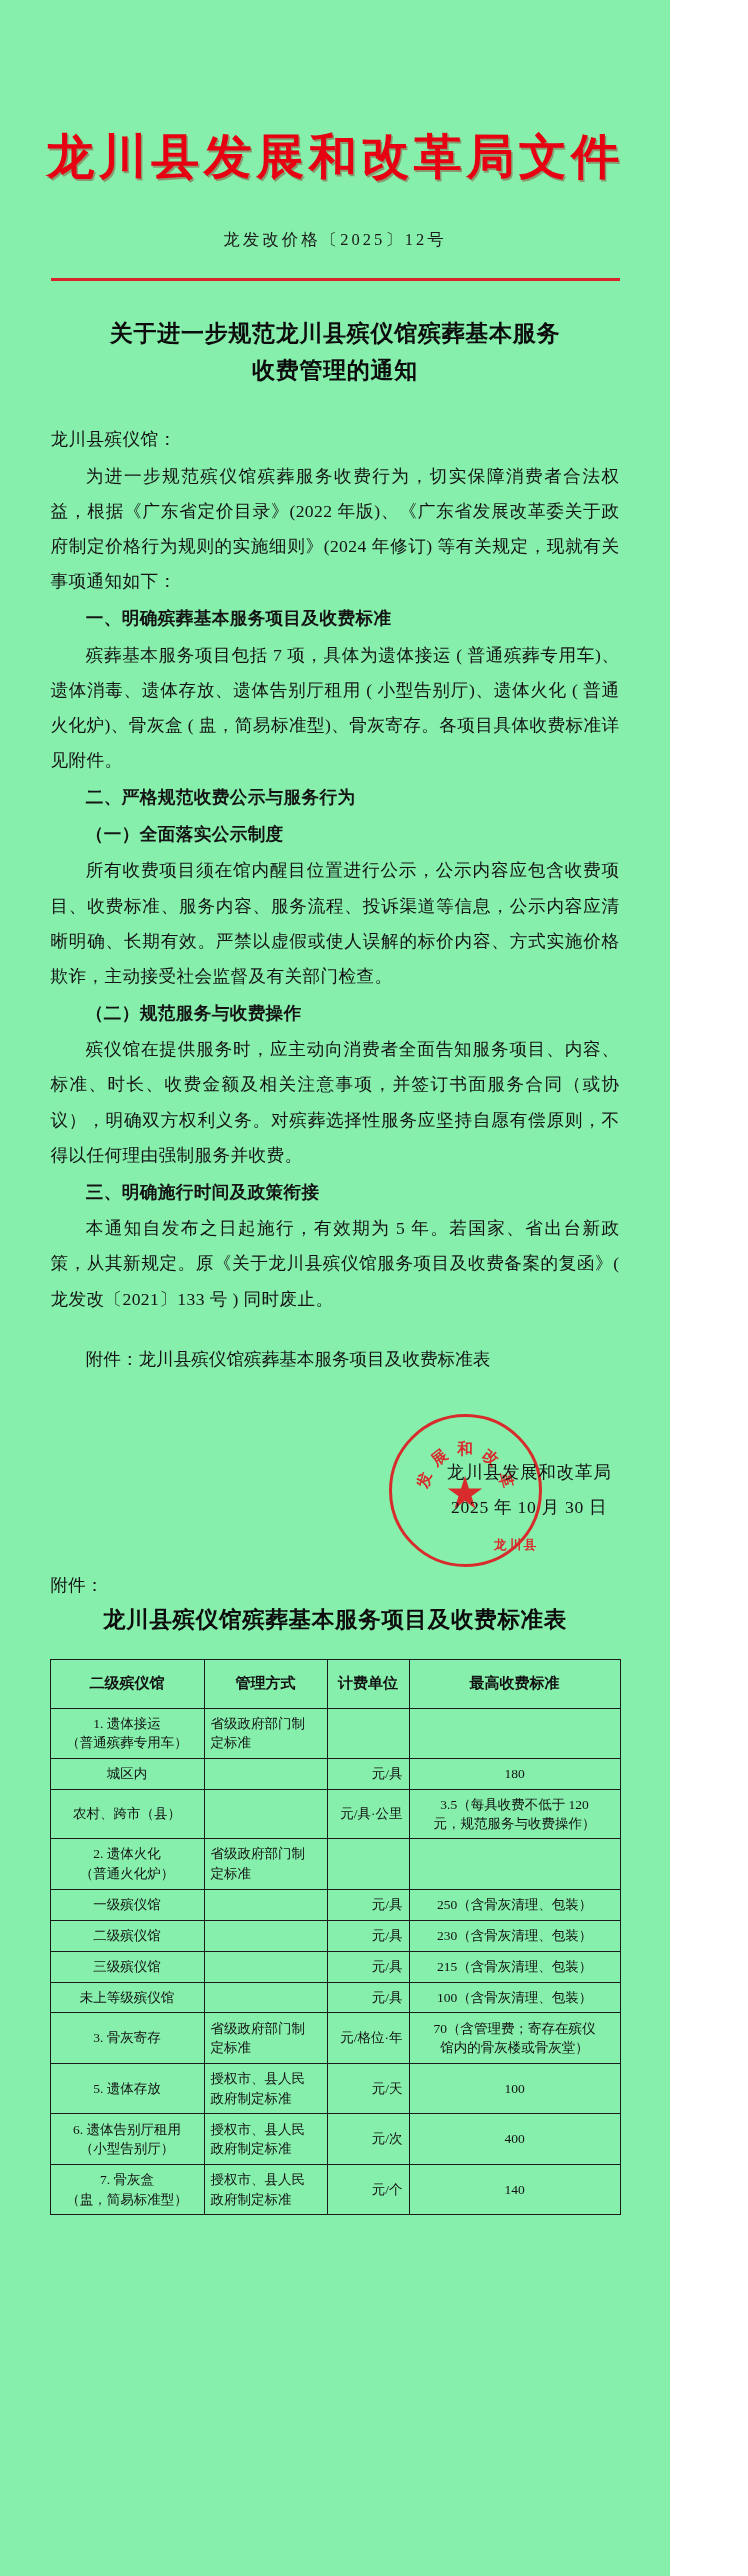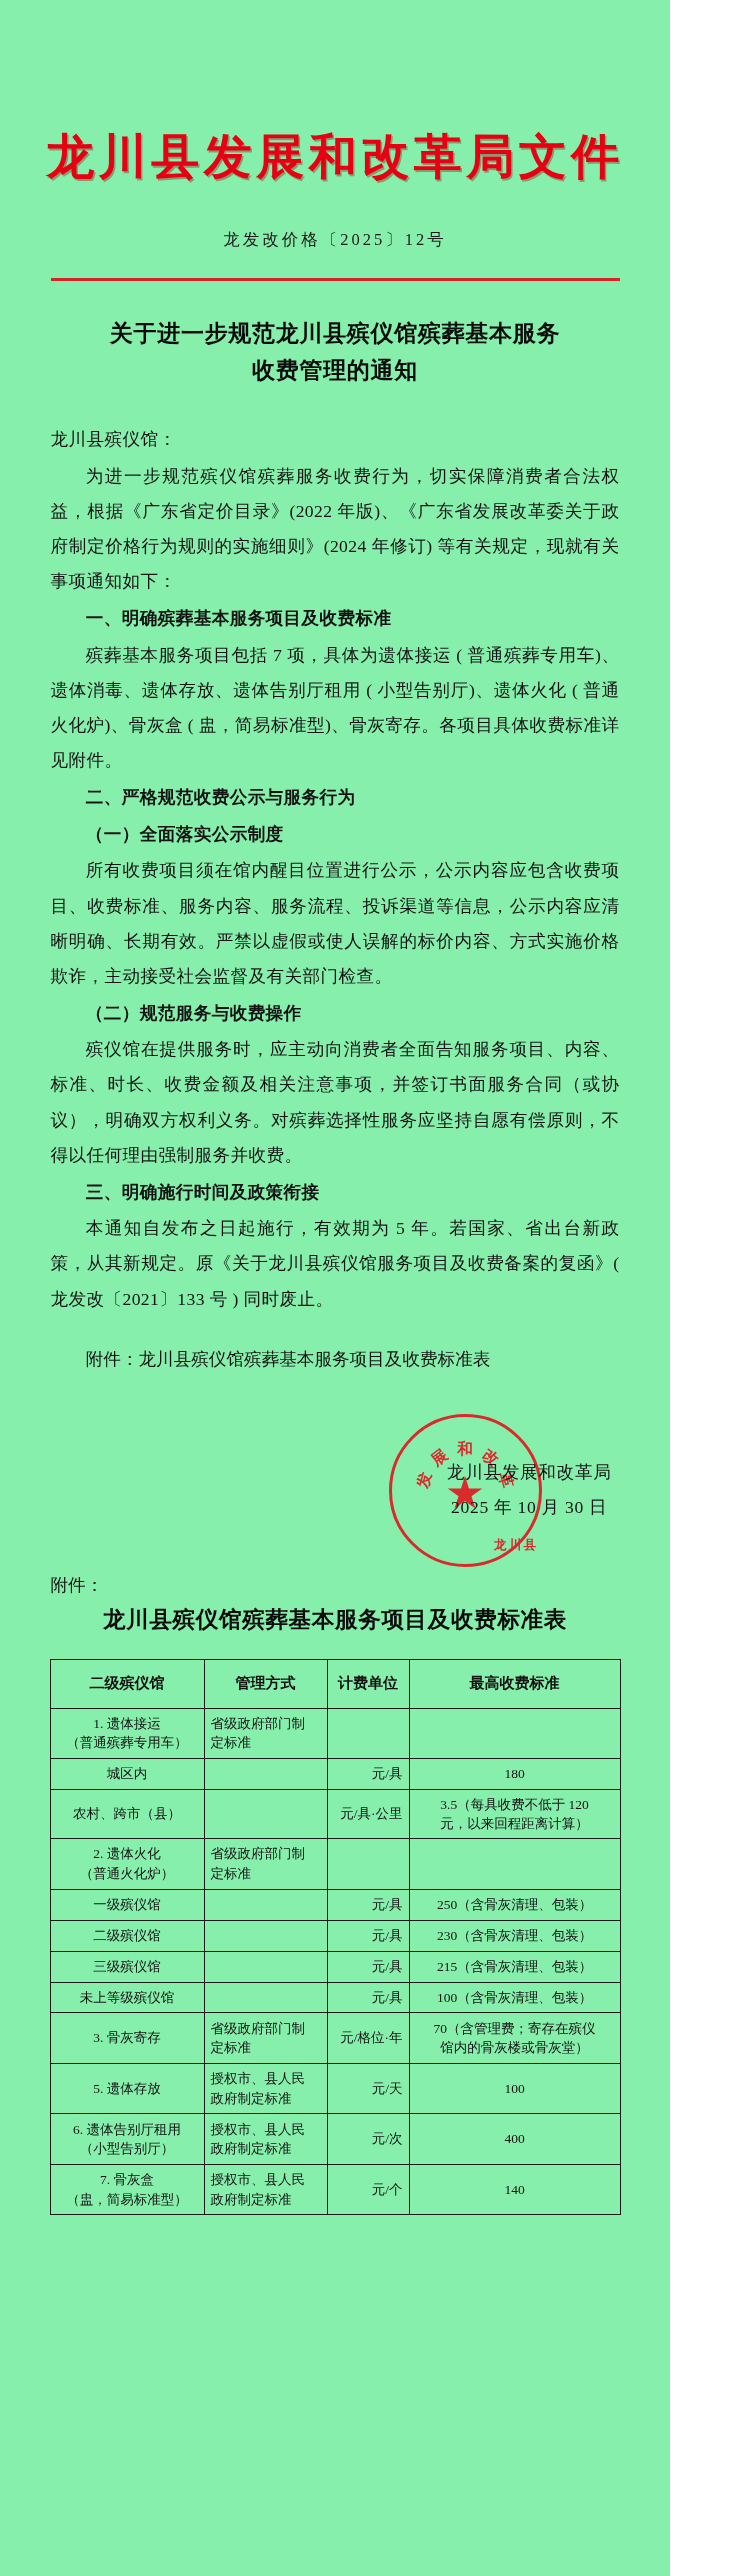--- a/index.html
+++ b/index.html
@@ -339,21 +339,21 @@
               <span class="two-line">农村、跨市（县）</span>
             </td>
             <td class="c-manage">
               <span class="two-line"></span>
             </td>
             <td class="c-unit">
               <span class="two-line">元/具·公里</span>
             </td>
             <td class="c-fee long">
               <span class="two-line">3.5（每具收费不低于 120</span>
-              <span class="two-line">元，以来回程距离计算）</span>
+              <span class="two-line">元，规范服务与收费操作）</span>
             </td>
           </tr>
           <tr>
             <td class="c-item">
               <span class="two-line">2. 遗体火化</span>
               <span class="two-line">（普通火化炉）</span>
             </td>
             <td class="c-manage">
               <span class="two-line">省级政府部门制</span>
               <span class="two-line">定标准</span>

